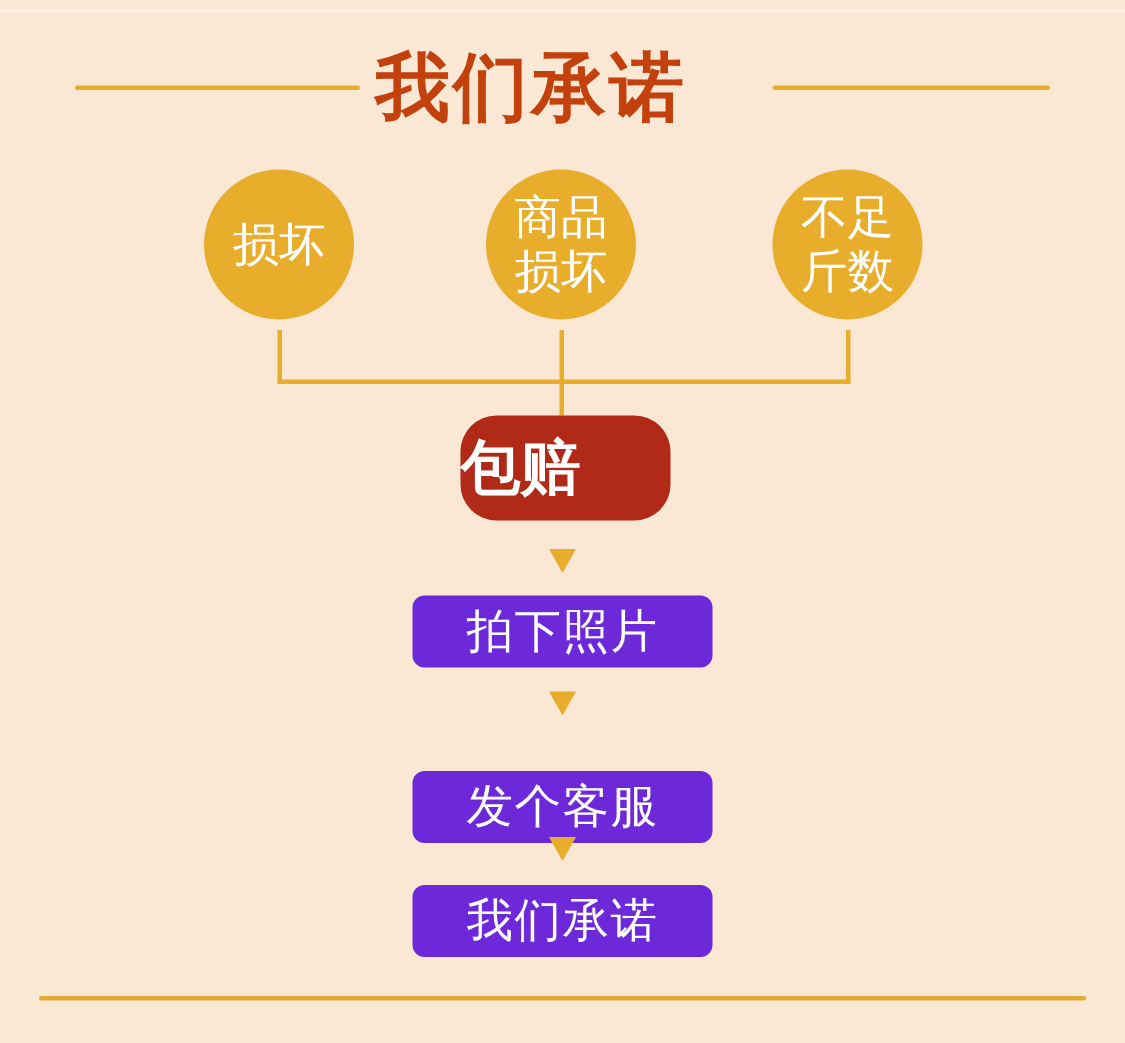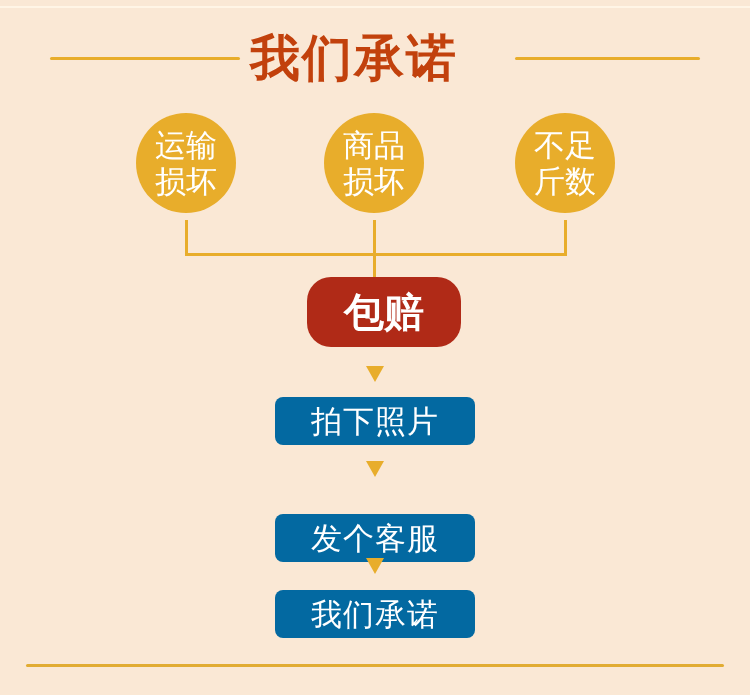--- a/index.html
+++ b/index.html
@@ -24,49 +24,48 @@
       background: #e8ad2b; color: #fff; font-size: 31px; line-height: 36px;
       text-align: center; display: flex; flex-direction: column; justify-content: center;
     }
     .circle span { display: block; }
     .c1 { left: 136px; }
     .c2 { left: 324px; }
     .c3 { left: 515px; }
     .vline { position: absolute; width: 3px; background: #e8ad2b; }
     .hline { position: absolute; height: 3px; background: #e8ad2b; }
     .badge {
-      position: absolute; left: 307px; top: 277px; width: 154px; height: 70px;
+      position: absolute; left: 307px; top: 277px; width: 140px; height: 70px;
       background: #b02a17; border-radius: 24px; color: #fff;
-      font-size: 40px; font-weight: bold; text-align: center; line-height: 70px;
+      font-size: 40px; font-weight: bold; line-height: 70px;
     }
     .arrow {
       position: absolute; width: 0; height: 0;
       border-left: 9px solid transparent; border-right: 9px solid transparent;
       border-top: 16px solid #e8ad2b;
     }
     .step {
       position: absolute; left: 275px; width: 200px; height: 48px;
-      background: #0369a1; border-radius: 8px; color: #fff;
+      background: #6d28d9; border-radius: 8px; color: #fff;
       font-size: 31px; text-align: center; line-height: 48px; letter-spacing: 1px;
     }
     .bottom-rule { position: absolute; left: 26px; top: 664px; width: 698px; height: 3px; background: #e1ac33; border-radius: 2px; }
   </style>
 </head>
 <body>
 
 <div class="top-line"></div>
 
 <div class="title-wrap">
   <div class="title-rule left"></div>
   <div class="title">我们承诺</div>
   <div class="title-rule right"></div>
 </div>
 
 <div class="circle c1">
-  <span>运输</span>
   <span>损坏</span>
 </div>
 <div class="circle c2">
   <span>商品</span>
   <span>损坏</span>
 </div>
 <div class="circle c3">
   <span>不足</span>
   <span>斤数</span>
 </div>

